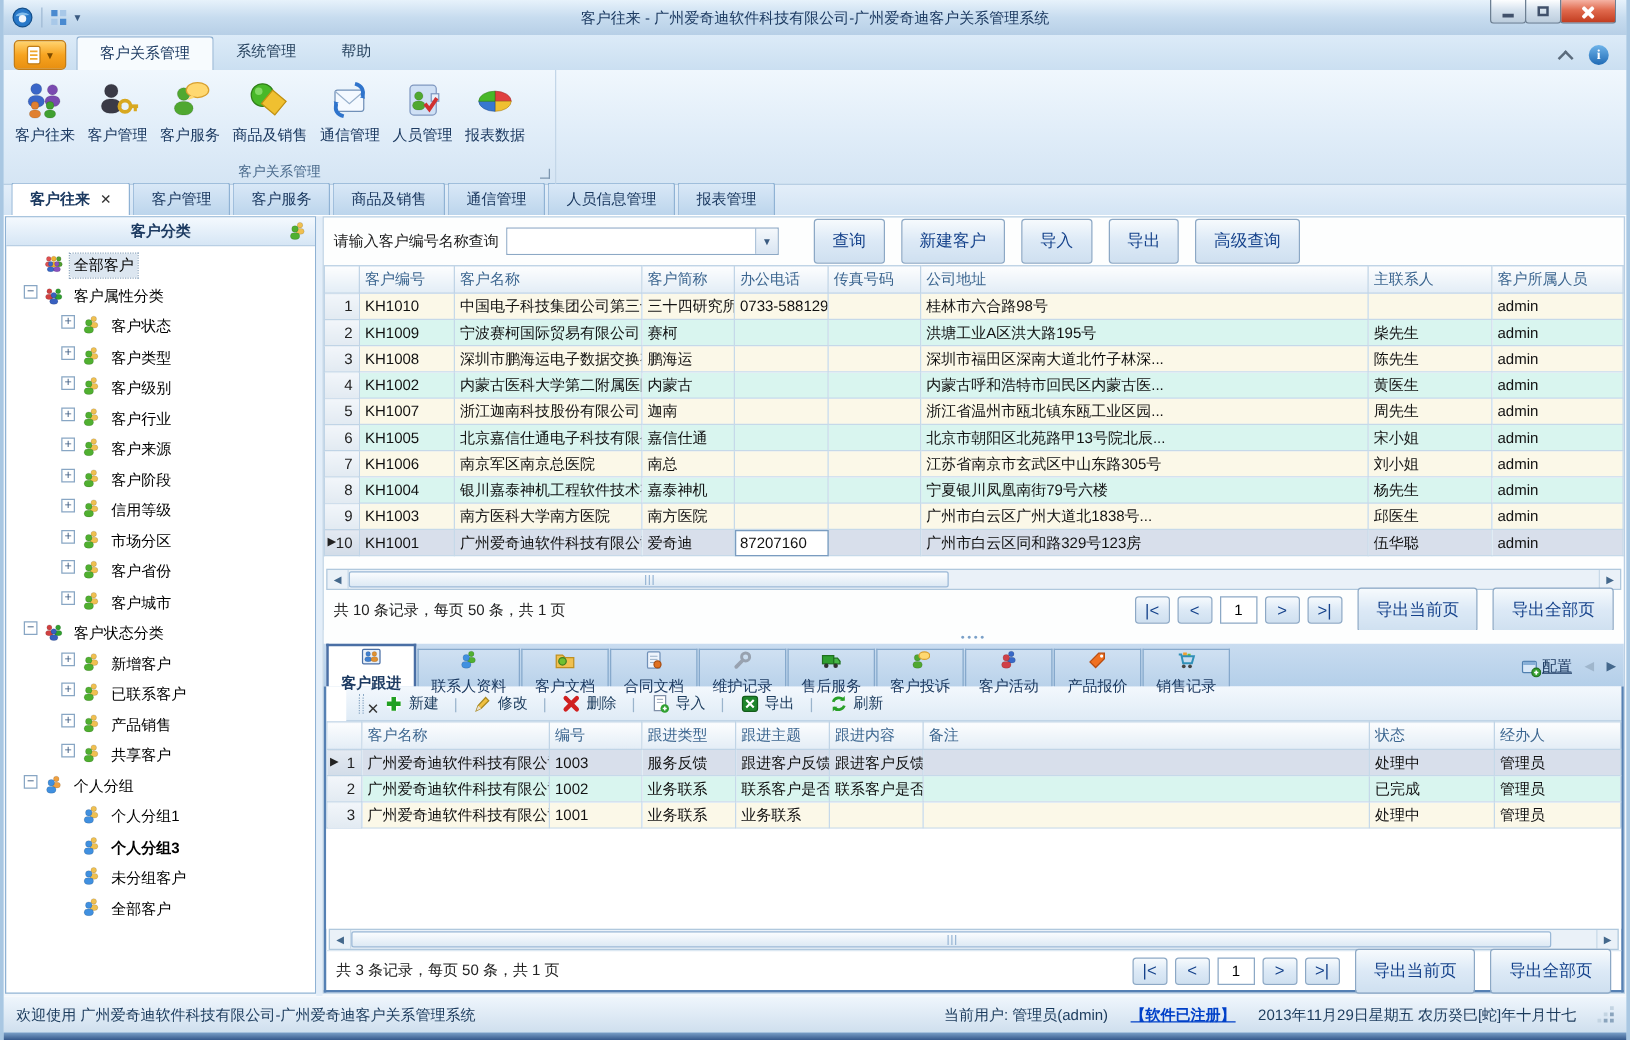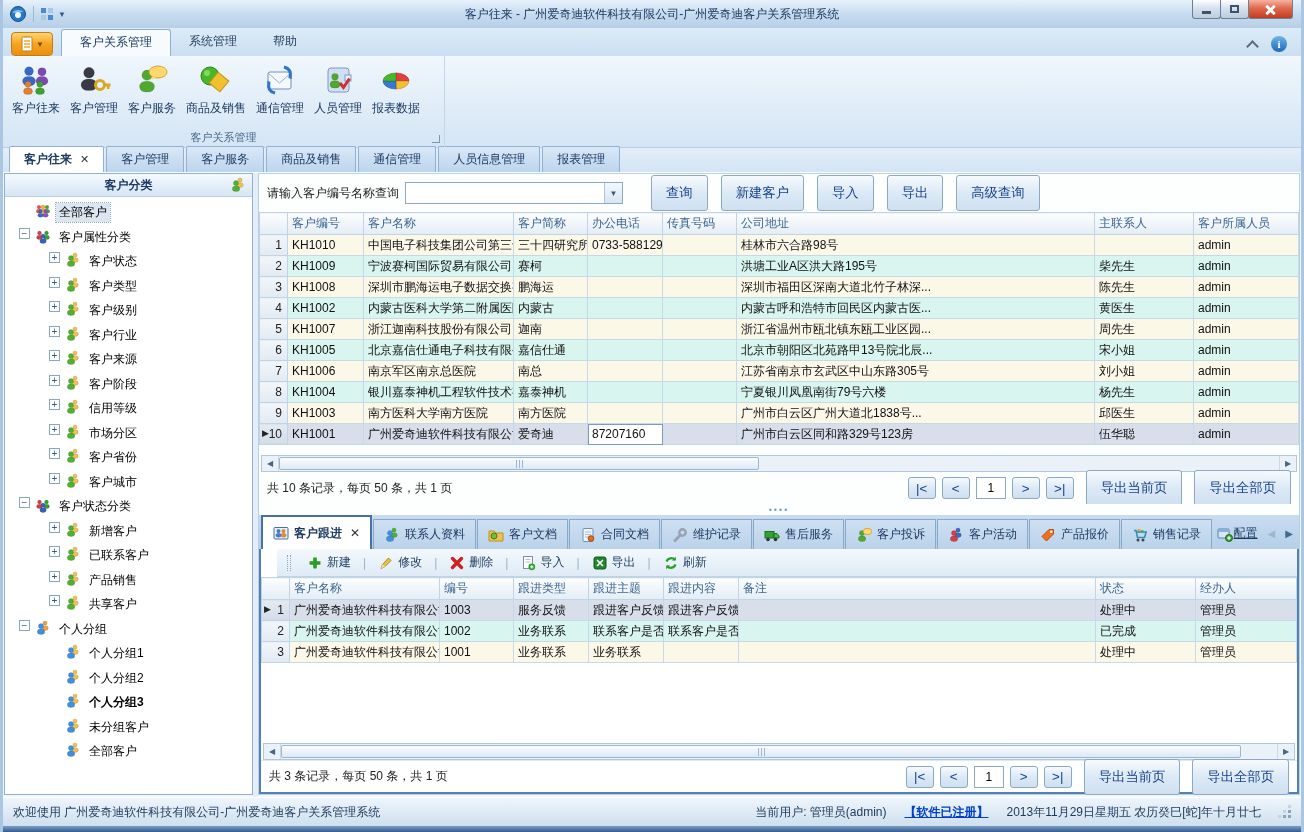--- a/index.html
+++ b/index.html
@@ -120,22 +120,22 @@
   .pager .spring { flex:1; }
   .nav-btn { width:28px; height:22px; padding:0; }
   .page-input { width:30px; height:22px; border:1px solid #8ca8c5; text-align:center; font:inherit; }
   .export-btn { margin-left:6px; }
 
   .splitter { height:11px; display:flex; align-items:center; justify-content:center; color:#7aa0c8;
     font-size:9px; letter-spacing:2px; background:#fdfefe; }
 
   
   .detail-tabs { height:34px; background:linear-gradient(#c9dcf0,#b4cfe9); display:flex; align-items:flex-end; padding-left:2px; position:relative; }
-  .dtab { height:30px; padding:12px 10px; display:flex; align-items:center; gap:5px;
-    background:linear-gradient(#cfe0f2,#b9d2ea); border:1px solid #86a9cc; border-bottom:none; color:#1c3a61; margin-right:1px; }
+  .dtab { height:30px; padding:0 10px; display:flex; align-items:center; gap:5px;
+    background:linear-gradient(#cfe0f2,#b9d2ea); border:1px solid #86a9cc; border-bottom:none; color:#1c3a61; margin-right:1px;flex-direction:column; }
   .dtab.active { background:#fff; border:2px solid #4a6fa5; border-bottom:none; height:34px; font-weight:bold; }
   .dtab-x { font-weight:bold; color:#333; margin-left:3px; }
   .config-zone { position:absolute; right:6px; bottom:7px; display:flex; align-items:center; gap:10px; color:#1c3a61; }
   .tab-arrow { font-size:10px; color:#44688c; }
   .tab-arrow.dim { color:#9fb6cc; }
 
   
   .detail-panel { flex:1; border:2px solid #5580b3; border-top:none; display:flex; flex-direction:column; background:#fff; min-height:0; }
   .dtoolbar { height:28px; background:linear-gradient(#f3f8fd,#dfebf6); border-bottom:1px solid #c0d4e6;
     display:flex; align-items:center; padding-left:10px; gap:8px;margin-left:16px; }
@@ -584,32 +584,20 @@
             <span class="exp-spacer"></span>
             <span class="icon">
               <svg width="16" height="16" viewBox="0 0 16 16">
                 <circle cx="10" cy="3.1" r="2.2" fill="#f0c050" stroke="rgba(0,0,0,.2)" stroke-width=".5"></circle>
                 <rect x="6.8" y="5.7" width="6.5" height="4.7" rx="2.7" fill="#f0c050" stroke="rgba(0,0,0,.2)" stroke-width=".5"></rect>
                 <circle cx="6" cy="6.1" r="2.6" fill="#4090e0" stroke="rgba(0,0,0,.2)" stroke-width=".5"></circle>
                 <rect x="2.3" y="9.1" width="7.5" height="5.4" rx="3.1" fill="#4090e0" stroke="rgba(0,0,0,.2)" stroke-width=".5"></rect>
               </svg>
             </span>
             <span class="tlabel">个人分组1</span>
-          </div>
-          <div class="tree-item" style="padding-left: 44px;">
-            <span class="exp-spacer"></span>
-            <span class="icon">
-              <svg width="16" height="16" viewBox="0 0 16 16">
-                <circle cx="10" cy="3.1" r="2.2" fill="#f0c050" stroke="rgba(0,0,0,.2)" stroke-width=".5"></circle>
-                <rect x="6.8" y="5.7" width="6.5" height="4.7" rx="2.7" fill="#f0c050" stroke="rgba(0,0,0,.2)" stroke-width=".5"></rect>
-                <circle cx="6" cy="6.1" r="2.6" fill="#4090e0" stroke="rgba(0,0,0,.2)" stroke-width=".5"></circle>
-                <rect x="2.3" y="9.1" width="7.5" height="5.4" rx="3.1" fill="#4090e0" stroke="rgba(0,0,0,.2)" stroke-width=".5"></rect>
-              </svg>
-            </span>
-            <span class="tlabel">个人分组2</span>
           </div>
           <div class="tree-item" style="padding-left: 44px; font-weight: bold;">
             <span class="exp-spacer"></span>
             <span class="icon">
               <svg width="16" height="16" viewBox="0 0 16 16">
                 <circle cx="10" cy="3.1" r="2.2" fill="#f0c050" stroke="rgba(0,0,0,.2)" stroke-width=".5"></circle>
                 <rect x="6.8" y="5.7" width="6.5" height="4.7" rx="2.7" fill="#f0c050" stroke="rgba(0,0,0,.2)" stroke-width=".5"></rect>
                 <circle cx="6" cy="6.1" r="2.6" fill="#4090e0" stroke="rgba(0,0,0,.2)" stroke-width=".5"></circle>
                 <rect x="2.3" y="9.1" width="7.5" height="5.4" rx="3.1" fill="#4090e0" stroke="rgba(0,0,0,.2)" stroke-width=".5"></rect>
               </svg>

